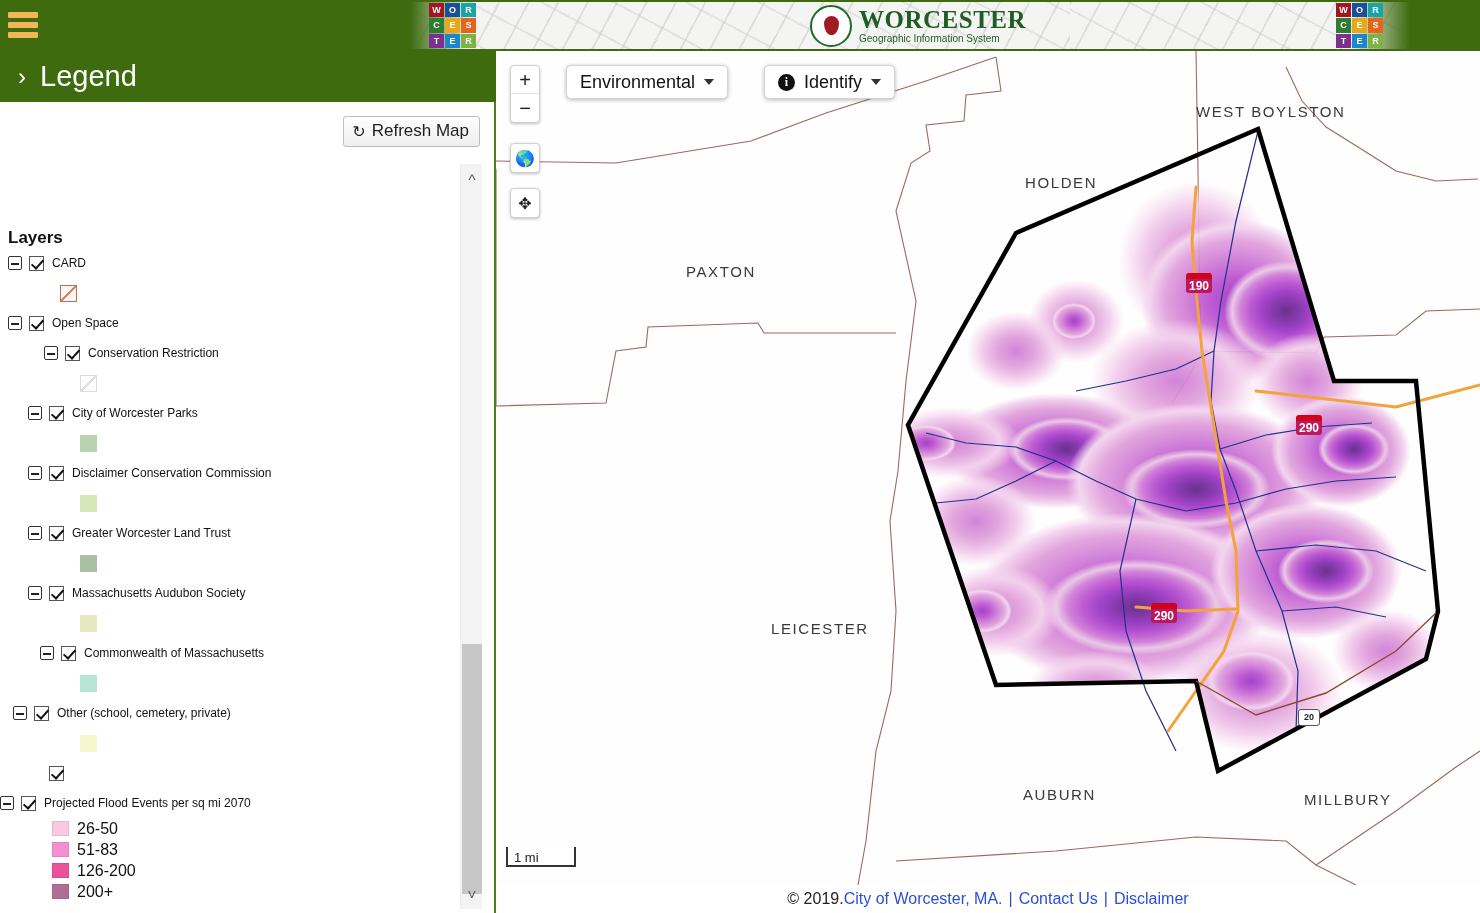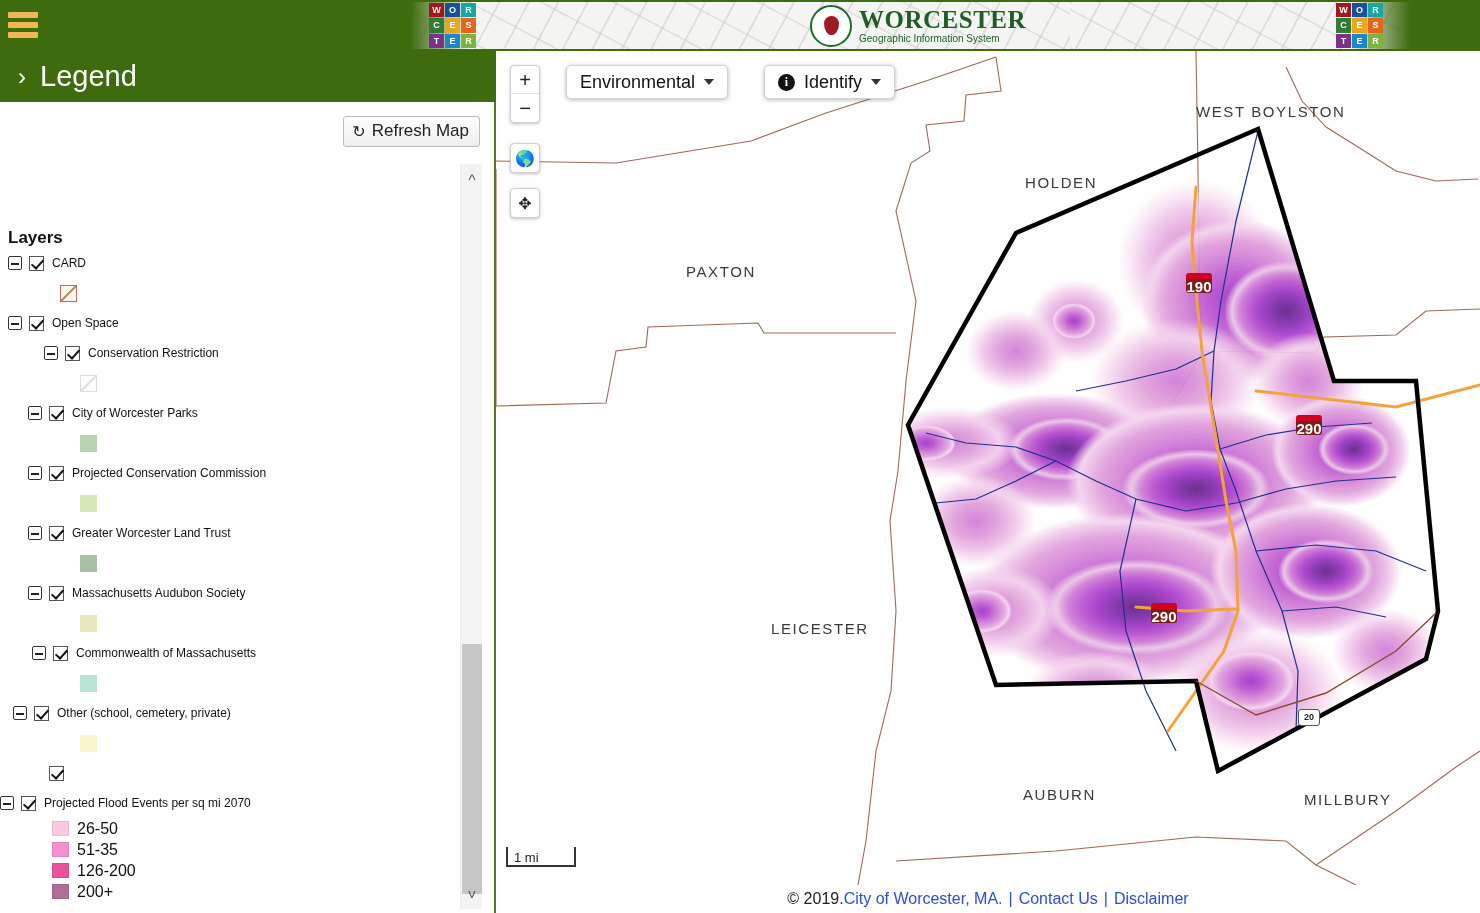--- a/index.html
+++ b/index.html
@@ -202,23 +202,23 @@
     background: rgba(255,255,255,0.7);
   }
 
   .town-label {
     position: absolute; font-size: 15px; color: #3a3a3a; letter-spacing: 1.6px;
     white-space: nowrap; font-family: "Liberation Sans", sans-serif;
   }
 
   .shield {
     position:absolute; width: 26px; height: 20px;
-    background: #7f1d1d; border-radius: 3px;
+    background: #be185d; border-radius: 3px;
     border-top: 6px solid #d0021b;
-    color: #fff; font-size: 15px; font-weight: bold;
+    color: #fff; font-size: 12px; font-weight: bold;
     display:flex; align-items:center; justify-content:center;
     line-height: 1;
   }
   .shield.us {
     background:#fff; border: 1px solid #555; border-top: 1px solid #555;
     color:#222; border-radius: 3px; width:22px; height:17px; font-size:9px;
   }
 
   
   .footer {
@@ -318,42 +318,42 @@
           <span class="expander"></span>
           <span class="cbx checked"></span>
           <span>City of Worcester Parks</span>
         </div>
         <div class="swatch-row" style="padding-left: 80px;">
           <span class="swatch" style="background: rgb(185, 211, 178);"></span>
         </div>
         <div class="node" style="height: 30px; padding-left: 28px;">
           <span class="expander"></span>
           <span class="cbx checked"></span>
-          <span>Projected Conservation Commission</span>
+          <span>Disclaimer Conservation Commission</span>
         </div>
         <div class="swatch-row" style="padding-left: 80px;">
           <span class="swatch" style="background: rgb(215, 232, 184);"></span>
         </div>
         <div class="node" style="height: 30px; padding-left: 28px;">
           <span class="expander"></span>
           <span class="cbx checked"></span>
           <span>Greater Worcester Land Trust</span>
         </div>
         <div class="swatch-row" style="padding-left: 80px;">
           <span class="swatch" style="background: rgb(169, 192, 165);"></span>
         </div>
         <div class="node" style="height: 30px; padding-left: 28px;">
           <span class="expander"></span>
           <span class="cbx checked"></span>
           <span>Massachusetts Audubon Society</span>
         </div>
         <div class="swatch-row" style="padding-left: 80px;">
           <span class="swatch" style="background: rgb(230, 233, 192);"></span>
         </div>
-        <div class="node" style="height: 30px; padding-left: 32px; text-align: right;">
+        <div class="node" style="height: 30px; padding-left: 40px; text-align: right;">
           <span class="expander"></span>
           <span class="cbx checked"></span>
           <span>Commonwealth of Massachusetts</span>
         </div>
         <div class="swatch-row" style="padding-left: 80px;">
           <span class="swatch" style="background: rgb(183, 229, 211);"></span>
         </div>
         <div class="node" style="height: 30px; padding-left: 13px;">
           <span class="expander"></span>
           <span class="cbx checked"></span>
@@ -370,21 +370,21 @@
           <span class="expander"></span>
           <span class="cbx checked"></span>
           <span>Projected Flood Events per sq mi 2070</span>
         </div>
         <div class="legend-scale-row" style="padding-left: 52px;">
           <span class="legend-scale-sw" style="background: rgb(249, 201, 226);"></span>
           <span>26-50</span>
         </div>
         <div class="legend-scale-row" style="padding-left: 52px;">
           <span class="legend-scale-sw" style="background: rgb(244, 143, 210);"></span>
-          <span>51-35</span>
+          <span>51-83</span>
         </div>
         <div class="legend-scale-row" style="padding-left: 52px;">
           <span class="legend-scale-sw" style="background: rgb(232, 83, 155);"></span>
           <span>126-200</span>
         </div>
         <div class="legend-scale-row" style="padding-left: 52px;">
           <span class="legend-scale-sw" style="background: rgb(173, 111, 150);"></span>
           <span>200+</span>
         </div>
       </div>

